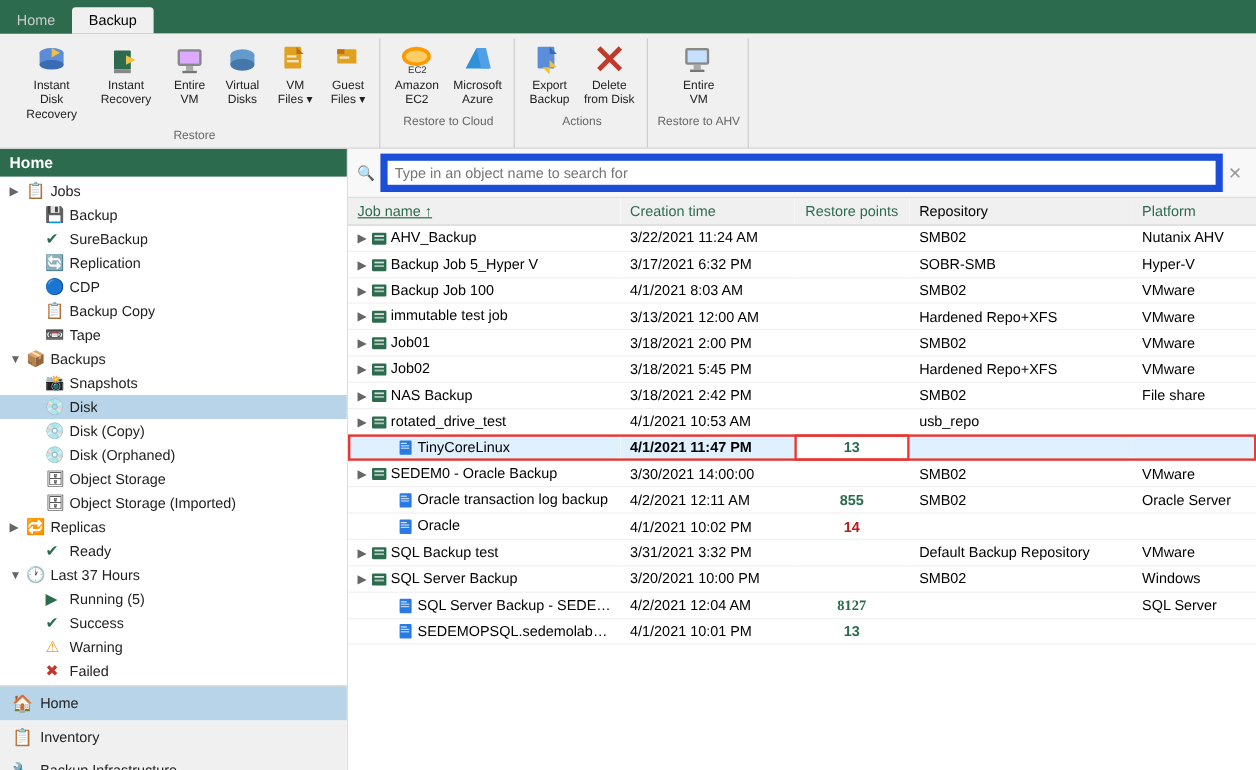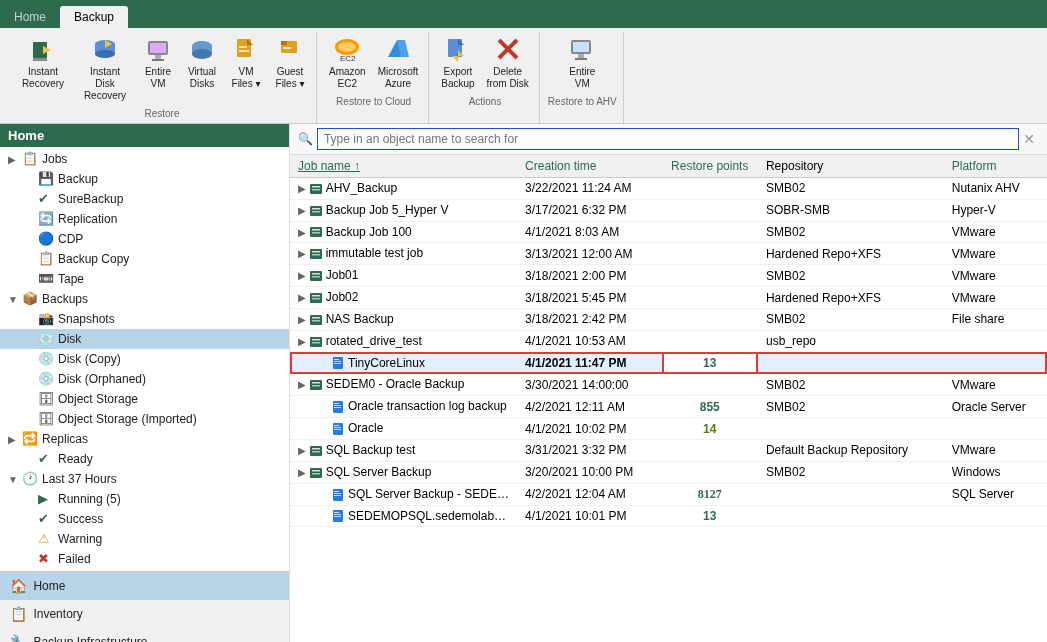--- a/index.html
+++ b/index.html
@@ -28,21 +28,21 @@
     .sidebar-header { background: #2d6b4f; color: white; padding: 4px 8px; font-size: 13px; font-weight: bold; }
     .sidebar-section { padding: 2px 0; }
     .sidebar-item { display: flex; align-items: center; padding: 2px 8px; cursor: pointer; color: #222; }
     .sidebar-item.selected { background: #b8d4e8; }
     .sidebar-item .sidebar-icon { width: 16px; height: 16px; margin-right: 4px; font-size: 13px; flex-shrink: 0; }
     .sidebar-label { white-space: nowrap; overflow: hidden; text-overflow: ellipsis; }
 
     
     .content-area { flex: 1; display: flex; flex-direction: column; background: #fff; overflow: hidden; }
     .search-bar { display: flex; align-items: center; padding: 4px 8px; border-bottom: 1px solid #ddd; background: #f8f8f8; }
-    .search-input { flex: 1; border: 1px solid #1d4ed8; padding: 3px 6px; font-size: 12px; outline: none; background: #fff; }
+    .search-input { flex: 1; border: 6px solid #1d4ed8; padding: 3px 6px; font-size: 12px; outline: none; background: #fff; }
     .search-clear { cursor: pointer; padding: 0 4px; color: #999; font-size: 14px; }
 
     
     .table-container { flex: 1; overflow-y: auto; overflow-x: hidden; }
     table { width: 100%; border-collapse: collapse; font-size: 12px; }
     thead th { background: #f0f0f0; border-bottom: 1px solid #ccc; padding: 4px 8px; text-align: left; font-weight: normal; cursor: pointer; white-space: nowrap; position: sticky; top: 0; z-index: 1; }
     thead th.sorted { color: #2d6b4f; text-decoration: underline; }
     thead th.right-col { color: #2d6b4f; }
     tbody tr { cursor: pointer; }
     td { padding: 3px 8px; border-bottom: 1px solid #f0f0f0; white-space: nowrap; overflow: hidden; text-overflow: ellipsis; }
@@ -70,39 +70,39 @@
   <div class="top-tab active">Backup</div>
 </div>
 
 <div class="ribbon">
   <div class="ribbon-groups">
 
     <div class="ribbon-group">
       <div class="ribbon-buttons">
         <div class="ribbon-btn">
           <div class="icon-area">
-            <svg width="28" height="28" viewBox="0 0 28 28">
-                <rect x="4" y="6" width="14" height="16" rx="1" fill="#2d6b4f"></rect>
-                <polygon points="14,10 22,14 14,18" fill="#f0c040"></polygon>
-                <rect x="4" y="22" width="14" height="3" fill="#888"></rect>
-              </svg>
-          </div>
-          <div class="btn-label">Instant
-Recovery</div>
-        </div>
-        <div class="ribbon-btn">
-          <div class="icon-area">
             <svg width="26" height="28" viewBox="0 0 26 28">
                 <ellipse cx="13" cy="8" rx="10" ry="4" fill="#5b8dd9"></ellipse>
                 <rect x="3" y="8" width="20" height="10" fill="#5b8dd9"></rect>
                 <ellipse cx="13" cy="18" rx="10" ry="4" fill="#3a6bb5"></ellipse>
                 <polygon points="13,4 20,8 13,12" fill="#f0c040"></polygon>
               </svg>
           </div>
           <div class="btn-label">Instant Disk<br>Recovery</div>
+        </div>
+        <div class="ribbon-btn">
+          <div class="icon-area">
+            <svg width="28" height="28" viewBox="0 0 28 28">
+                <rect x="4" y="6" width="14" height="16" rx="1" fill="#2d6b4f"></rect>
+                <polygon points="14,10 22,14 14,18" fill="#f0c040"></polygon>
+                <rect x="4" y="22" width="14" height="3" fill="#888"></rect>
+              </svg>
+          </div>
+          <div class="btn-label">Instant
+Recovery</div>
         </div>
         <div class="ribbon-btn">
           <div class="icon-area">
             <svg width="26" height="28" viewBox="0 0 26 28">
                 <rect x="3" y="5" width="20" height="14" rx="2" fill="#888"></rect>
                 <rect x="5" y="7" width="16" height="10" fill="#daf"></rect>
                 <rect x="10" y="19" width="6" height="4" fill="#aaa"></rect>
                 <rect x="7" y="23" width="12" height="2" fill="#777"></rect>
               </svg>
           </div>
@@ -491,21 +491,21 @@
               <td class="col-platform">Oracle Server</td>
             </tr>
             <tr>
               <td class="col-jobname"><span style="display:inline-block;width:20px"></span><span style="display:inline-block;width:13px"></span><svg width="14" height="14" viewBox="0 0 14 14" style="vertical-align:middle;margin-right:3px">
                   <rect x="2" y="1" width="10" height="12" rx="1" fill="#2a7ae4"></rect>
                   <rect x="3" y="3" width="5" height="1" fill="#fff" opacity="0.8"></rect>
                   <rect x="3" y="5" width="7" height="1" fill="#fff" opacity="0.7"></rect>
                   <rect x="3" y="7" width="7" height="1" fill="#fff" opacity="0.7"></rect>
                 </svg><span style="font-size:12px">Oracle</span></td>
               <td class="col-creation">4/1/2021 10:02 PM</td>
-              <td class="col-restore" style="text-align: center; color: #4d7c0f; font-weight: bold;">14</td>
+              <td class="col-restore" style="text-align: center; color: #b91c1c; font-weight: bold;">14</td>
               <td class="col-repo"></td>
               <td class="col-platform"></td>
             </tr>
             <tr>
               <td class="col-jobname"><span style="color:#666;font-size:10px;margin-right:3px">▶</span><svg width="14" height="14" viewBox="0 0 14 14" style="vertical-align:middle;margin-right:3px">
                   <rect x="1" y="2" width="12" height="10" rx="1" fill="#2d6b4f"></rect>
                   <rect x="3" y="4" width="8" height="1.5" fill="#fff" opacity="0.8"></rect>
                   <rect x="3" y="7" width="8" height="1.5" fill="#fff" opacity="0.6"></rect>
                 </svg><span style="font-size:12px">SQL Backup test</span></td>
               <td class="col-creation">3/31/2021 3:32 PM</td>

